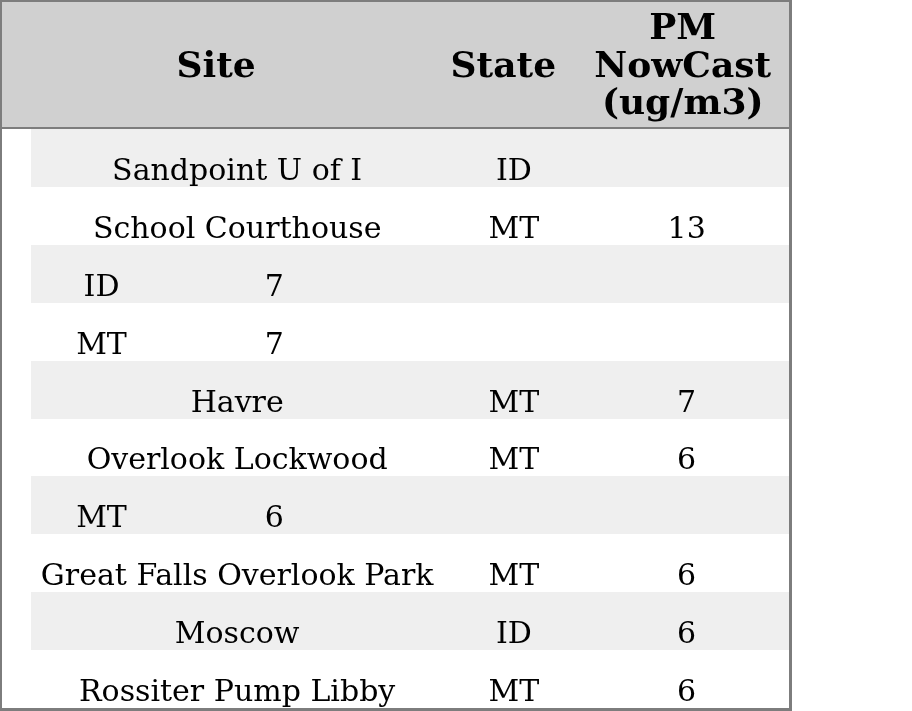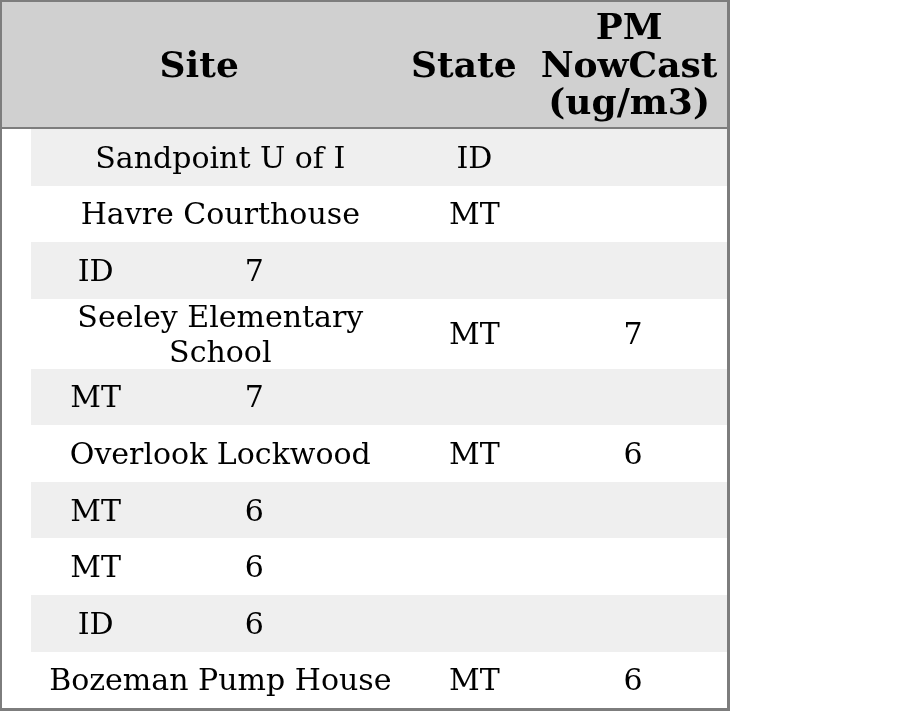--- a/index.html
+++ b/index.html
@@ -2,21 +2,21 @@
 <html style="--header-bg: #d0d0d0; --row-stripe-bg: #efefef; --row-bg: #ffffff; --border: #7d7d7d; --text: #000000;"><head>
 <meta charset="utf-8">
 <style>
   html, body {
     margin: 0;
     padding: 0;
     background: #ffffff;
   }
   .aq-table {
     box-sizing: border-box;
-    width: 730px;
+    width: 792px;
     height: 711px;
     border: 2px solid var(--border, #7d7d7d);
     border-right-width: 3px;
     border-bottom-width: 3px;
     display: flex;
     flex-direction: column;
     font-family: "DejaVu Serif", serif;
     color: var(--text, #000000);
   }
   .table-header {
@@ -32,21 +32,21 @@
   }
   .table-body {
     flex: 1 1 auto;
     display: flex;
     flex-direction: column;
     font-size: 30px;
   }
   .table-row {
     flex: 1 1 0;
     display: flex;
-    align-items: center;
+    align-items: flex-end;
     background: var(--row-bg, #ffffff);
     margin-left: 29px;
   }
   .table-row:nth-child(odd) {
     background: var(--row-stripe-bg, #efefef);
   }
   .cell {
     text-align: center;
     box-sizing: border-box;
     padding: 0 4px;
@@ -69,52 +69,55 @@
 NowCast
 (ug/m3)</div>
   </div>
 
   <div class="table-body">
     <div class="table-row">
       <div class="cell col-site">Sandpoint U of I</div>
       <div class="cell col-state">ID</div>
     </div>
     <div class="table-row">
-      <div class="cell col-site">Havre Courthouse</div>
+      <div class="cell col-site">School Courthouse</div>
       <div class="cell col-state">MT</div>
+      <div class="cell col-pm">13</div>
     </div>
     <div class="table-row">
       <div class="cell col-state">ID</div>
       <div class="cell col-pm">7</div>
     </div>
     <div class="table-row">
-      <div class="cell col-site">Seeley Elementary School</div>
       <div class="cell col-state">MT</div>
       <div class="cell col-pm">7</div>
     </div>
     <div class="table-row">
+      <div class="cell col-site">Havre</div>
       <div class="cell col-state">MT</div>
       <div class="cell col-pm">7</div>
     </div>
     <div class="table-row">
       <div class="cell col-site">Overlook Lockwood</div>
       <div class="cell col-state">MT</div>
       <div class="cell col-pm">6</div>
     </div>
     <div class="table-row">
       <div class="cell col-state">MT</div>
       <div class="cell col-pm">6</div>
     </div>
     <div class="table-row">
+      <div class="cell col-site">Great Falls Overlook Park</div>
       <div class="cell col-state">MT</div>
       <div class="cell col-pm">6</div>
     </div>
     <div class="table-row">
+      <div class="cell col-site">Moscow</div>
       <div class="cell col-state">ID</div>
       <div class="cell col-pm">6</div>
     </div>
     <div class="table-row">
-      <div class="cell col-site">Bozeman Pump House</div>
+      <div class="cell col-site">Rossiter Pump Libby</div>
       <div class="cell col-state">MT</div>
       <div class="cell col-pm">6</div>
     </div>
   </div>
 </div>
 
 </body></html>

